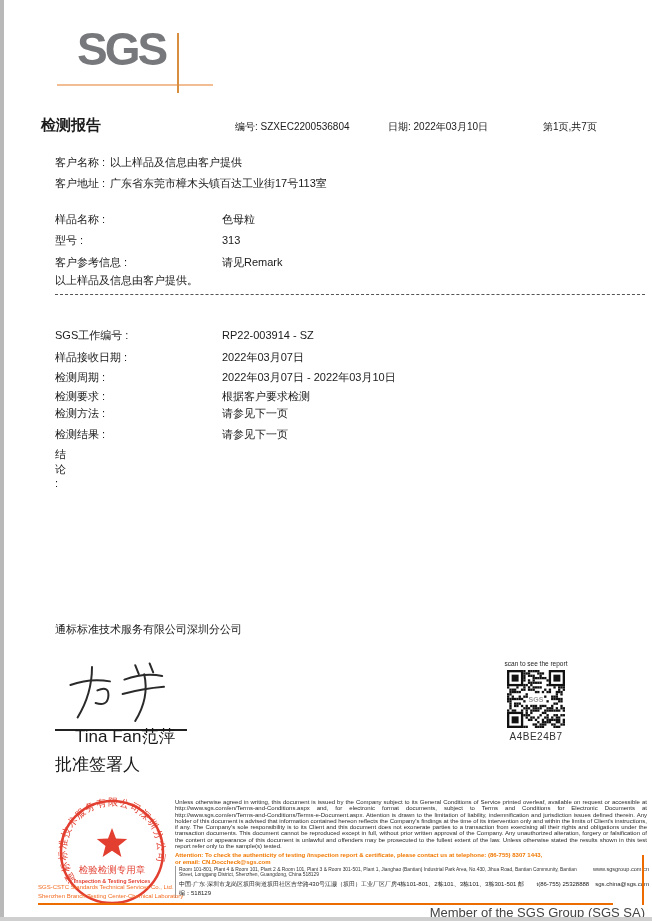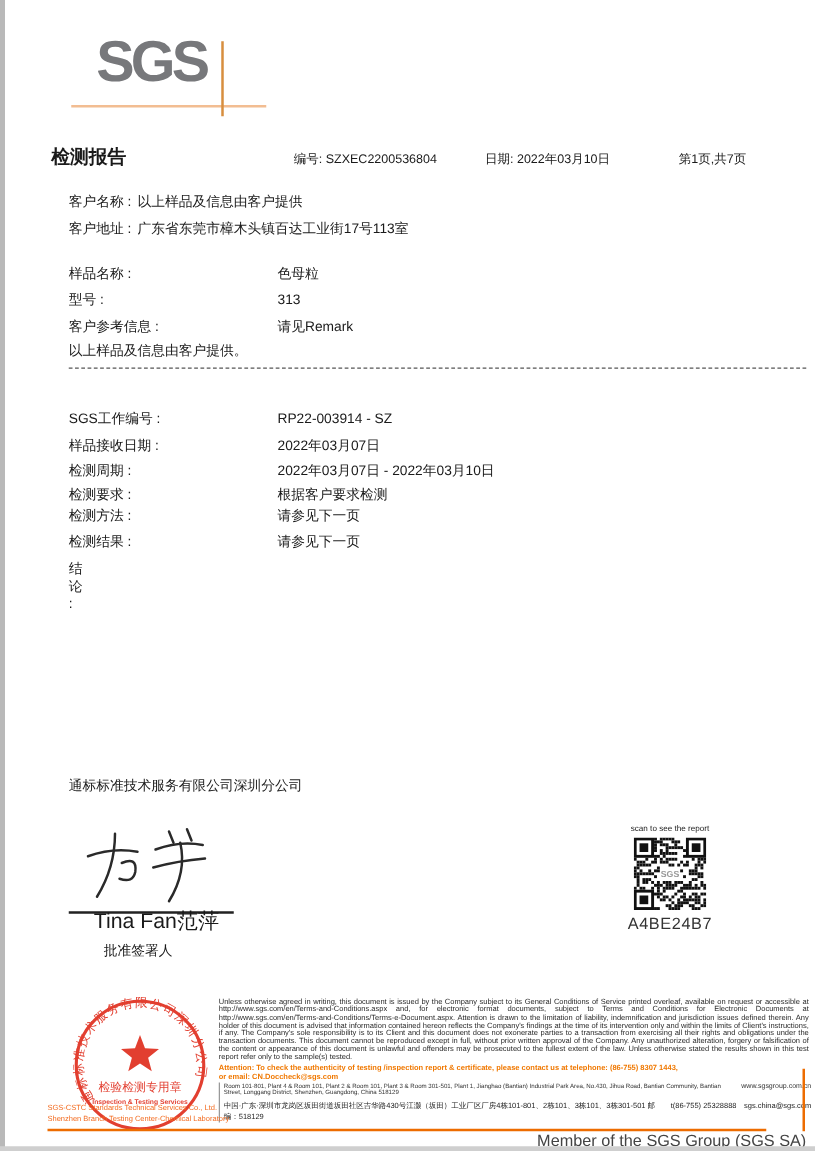--- a/index.html
+++ b/index.html
@@ -31,26 +31,26 @@
   
   .concl{position:absolute;left:55px;top:447px;font-size:11px;}
   .concl .lbl{position:absolute;left:0;top:0;}
   .concl .txt{margin-left:167px;width:424px;line-height:17px;white-space:normal;text-align:justify;}
 
   
   .sig-company{position:absolute;left:55px;top:622px;font-size:11px;line-height:15px;}
   .sig-svg{position:absolute;left:58px;top:658px;}
   .sig-line{position:absolute;left:55px;top:729px;width:132px;border-top:2px solid #222;}
   .sig-name{position:absolute;left:55px;top:725px;font-size:17px;margin-left:20px;}
-  .sig-role{position:absolute;left:55px;top:753px;font-size:11px;margin-left:28px;}
+  .sig-role{position:absolute;left:55px;top:753px;font-size:17px;}
 
   
   .qr-caption{position:absolute;left:478px;top:660px;width:116px;text-align:center;font-size:6.5px;color:#222;}
   .qr-svg{position:absolute;left:507px;top:670px;}
-  .qr-code{position:absolute;left:478px;top:731px;width:116px;text-align:center;font-size:13px;color:#333;letter-spacing:.5px;}
+  .qr-code{position:absolute;left:478px;top:731px;width:116px;text-align:center;font-size:10px;color:#333;letter-spacing:.5px;}
 
   
   .disclaimer{position:absolute;left:175px;top:799px;width:472px;font-size:6px;line-height:6.3px;color:#2a2a2a;text-align:justify;}
   .attention{position:absolute;left:175px;top:852px;width:472px;font-size:6px;line-height:6.6px;font-weight:bold;color:#F07800;}
   .addr{position:absolute;left:175px;top:866px;width:470px;border-left:1px solid #999;padding-left:3px;}
   .addr-row{display:flex;align-items:baseline;}
   .addr-en{flex:1;font-size:4.9px;color:#333;}
   .addr-web{font-size:5.6px;color:#333;margin-left:4px;white-space:nowrap;}
   .addr-cn{flex:1;font-size:6px;color:#222;margin-top:3px;}
   .addr-phone{font-size:6px;color:#222;margin-left:6px;white-space:nowrap;}

